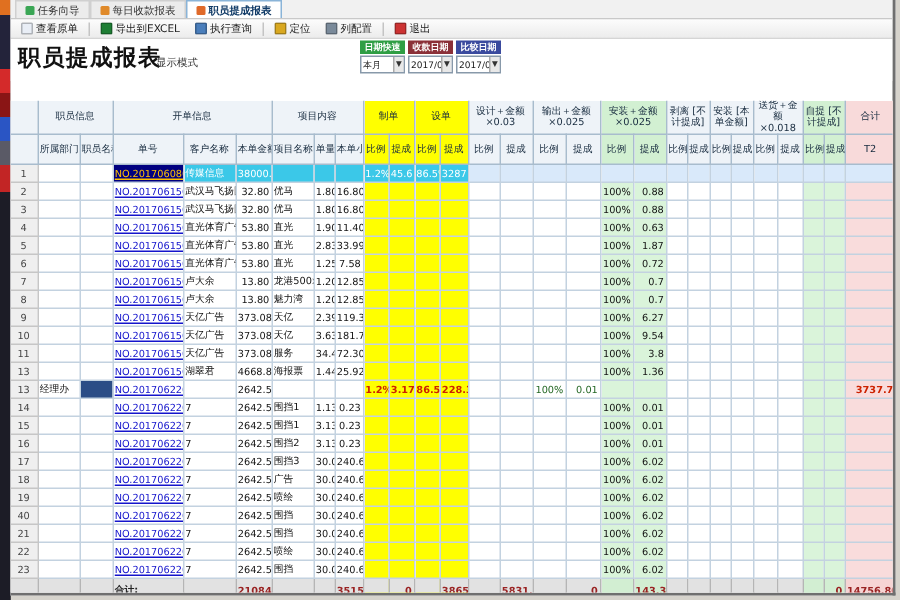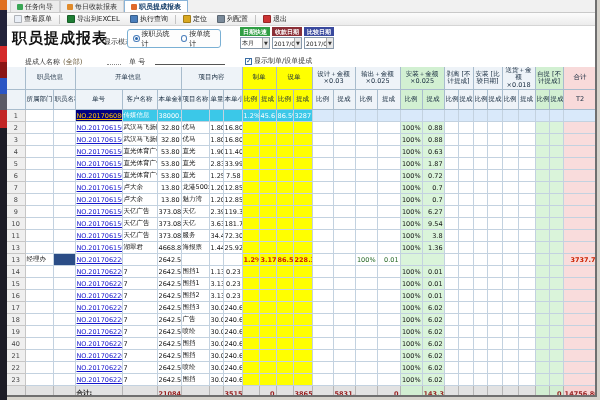--- a/index.html
+++ b/index.html
@@ -143,30 +143,20 @@
         <span class="sep"></span>
         <span class="tbtn">
           <span class="ico" style="background: rgb(204, 51, 51);"></span>
           <span>退出</span>
         </span>
       </div>
 
     <div class="hzone">
       <div class="title">职员提成报表</div>
       <div class="mode-label">显示模式</div>
-      <div class="radiobox" id="radiobox">
-          <span class="radio on">
-            <span class="rdot"></span>
-            <span>按职员统计</span>
-          </span>
-          <span class="radio">
-            <span class="rdot"></span>
-            <span>按单统计</span>
-          </span>
-        </div>
       <div class="dates" id="dates">
           <div class="datecol">
             <div class="dlabel" style="background: rgb(47, 158, 68);">日期快速</div>
             <div class="dselect">
               <span class="val">本月</span>
               <span class="arr">▼</span>
             </div>
           </div>
           <div class="datecol">
             <div class="dlabel" style="background: rgb(139, 48, 56);">收款日期</div>
@@ -178,31 +168,20 @@
           <div class="datecol">
             <div class="dlabel" style="background: rgb(58, 74, 158);">比较日期</div>
             <div class="dselect">
               <span class="val">2017/06/27</span>
               <span class="arr">▼</span>
             </div>
           </div>
         </div>
     </div>
 
-    <div class="frow">
-      <span class="flabel" style="left:18px">提成人名称</span>
-      <span class="fval" style="left:56px; width:44px;">(全部)</span>
-      <span class="finput" style="left:100px; width:14px; border-bottom:1px dotted #888;"></span>
-      <span class="flabel" style="left:122px">单  号</span>
-      <span class="finput" style="left:148px; width:70px;"></span>
-      <span class="chk">
-        <span class="cbox on"></span>
-        <span>显示制单/设单提成</span>
-      </span>
-    </div>
 
     <div class="gridwrap">
       <table>
         <colgroup id="cols">
             <col style="width: 18px;">
             <col style="width: 28px;">
             <col style="width: 22px;">
             <col style="width: 47px;">
             <col style="width: 35px;">
             <col style="width: 24px;">
@@ -234,21 +213,21 @@
               <th colspan="1"></th>
               <th colspan="2">职员信息</th>
               <th colspan="3">开单信息</th>
               <th colspan="3">项目内容</th>
               <th class="tint-y" colspan="2">制单</th>
               <th class="tint-y" colspan="2">设单</th>
               <th colspan="2">设计＋金额 ×0.03</th>
               <th colspan="2">输出＋金额 ×0.025</th>
               <th class="tint-g" colspan="2">安装＋金额 ×0.025</th>
               <th colspan="2">剥离 [不计提成]</th>
-              <th colspan="2">安装 [比较日期]</th>
+              <th colspan="2">安装 [本单金额]</th>
               <th colspan="2">送货＋金额 ×0.018</th>
               <th class="tint-g" colspan="2">自提 [不计提成]</th>
               <th class="tint-p" colspan="1">合计</th>
             </tr>
             <tr class="leaf">
               <th></th>
               <th>所属部门</th>
               <th>职员名称</th>
               <th>单号</th>
               <th>客户名称</th>

